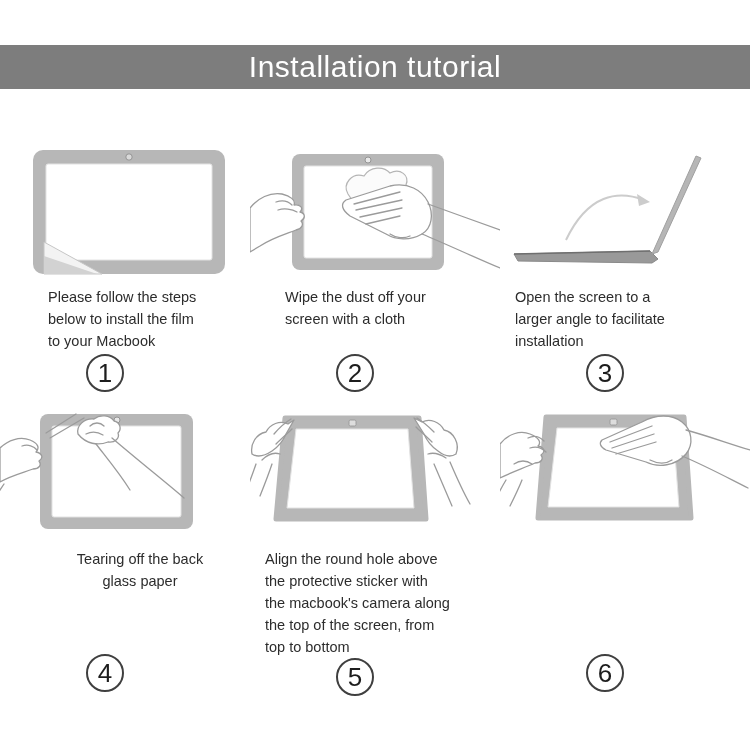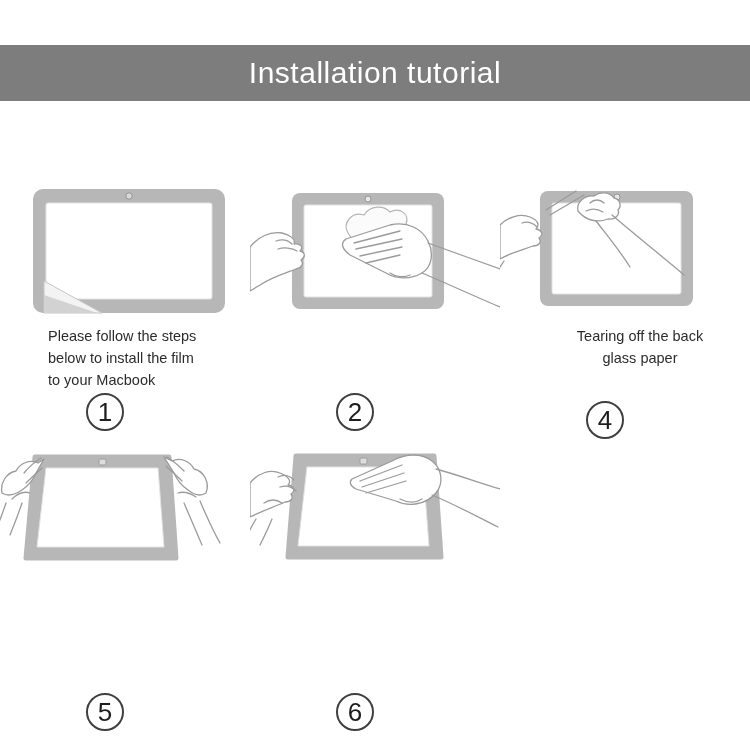--- a/index.html
+++ b/index.html
@@ -5,37 +5,36 @@
   html,body{margin:0;padding:0;background:#fff;}
   .page{
     position:relative;
     width:750px;height:750px;
     background:#ffffff;
     font-family:"Liberation Sans", sans-serif;
     overflow:hidden;
   }
   .banner{
     margin-top:45px;
-    height:56px;
+    height:44px;
     background:#7d7d7d;
     display:flex;align-items:center;justify-content:center;
   }
   .banner h1{
     margin:0;
     font-size:30px;
     font-weight:400;
     letter-spacing:.5px;
     color:#ffffff;
   }
   .grid{
     display:grid;
     grid-template-columns:repeat(3,250px);
     grid-template-rows:262px 292px;
-    padding-top:42px;
-    margin-top:38px;
+    padding-top:53px;
   }
   .step{display:flex;flex-direction:column;}
   .illus{position:relative;height:138px;flex:0 0 auto;}
   .illus svg{position:absolute;left:0;top:0;}
   .caption{
     margin:6px 0 0 0;
     font-size:14.5px;
     line-height:1.52;
     color:#2c2c2c;
     white-space:pre-line;
@@ -93,27 +92,48 @@
           <rect x="54" y="24" width="128" height="92" rx="2" fill="#ffffff" stroke="#e2e2e2"></rect>
           <circle cx="118" cy="18" r="3" fill="#e8e8e8" stroke="#949494" stroke-width="1"></circle>
           <path class="ink-fill" d="M0,66 C8,56 20,50 32,52 C40,54 46,58 44,63 C50,62 54,66 50,70 C55,71 56,76 51,79 C54,82 52,87 46,88 C36,92 22,96 10,104 L0,110 Z"></path>
           <path class="ink" d="M26,60 C32,58 38,59 42,63 M28,68 C34,66 42,67 47,70"></path>
           <path d="M98,52 C92,42 102,30 114,34 C120,24 134,24 140,31 C150,26 160,33 156,43 C163,50 156,61 147,60 L110,70 Z" fill="#fbfbfb" stroke="#b5b5b5" stroke-width="1.2"></path>
           <path class="ink-fill" d="M96,58 L140,44 C158,40 172,48 178,60 C184,72 182,86 172,92 C160,99 146,98 136,92 L100,74 C92,68 90,62 96,58 Z"></path>
           <path class="ink" d="M104,62 L150,50 M106,68 L152,58 M110,75 L152,66 M116,82 L150,74 M140,92 C146,96 154,97 160,94"></path>
           <path class="ink" d="M178,62 C200,70 228,80 250,88 M172,92 C196,102 226,116 250,126"></path>
         </svg>
       </div>
+      <p class="caption pl35">Wipe the dust off your
+screen with a cloth</p>
       <div class="badge-wrap">
         <div class="badge">
             <span>2</span>
           </div>
       </div>
     </section>
 
+    <section class="step row1">
+      <div class="illus">
+        <svg width="250" height="138" viewBox="0 0 250 138">
+          <polygon points="14,112 150,109 158,117 152,121 18,119" fill="#999999" stroke="#8a8a8a"></polygon>
+          <line x1="14" y1="112" x2="150" y2="109" stroke="#6f6f6f" stroke-width="1.4"></line>
+          <polygon points="152,112 158,110 201,16 196,14" fill="#b6b6b6" stroke="#a0a0a0"></polygon>
+          <path d="M66,98 C88,52 118,48 144,58" fill="none" stroke="#cccccc" stroke-width="2"></path>
+          <polygon points="150,60 137,52 139,64" fill="#cccccc"></polygon>
+        </svg>
+      </div>
+      <p class="caption pl15">Open the screen to a
+larger angle to facilitate
+installation</p>
+      <div class="badge-wrap">
+        <div class="badge">
+            <span>3</span>
+          </div>
+      </div>
+    </section>
 
     <section class="step row2">
       <div class="illus">
         <svg width="250" height="138" viewBox="0 0 250 138">
           <rect x="40" y="10" width="153" height="115" rx="8" fill="#b7b7b7"></rect>
           <rect x="52" y="22" width="129" height="91" rx="2" fill="#ffffff" stroke="#e2e2e2"></rect>
           <circle cx="117" cy="16" r="3" fill="#e8e8e8" stroke="#949494" stroke-width="1"></circle>
           <path class="ink" d="M50,34 L84,14 M46,29 L76,10" stroke="#b3b3b3"></path>
           <path class="ink-fill" d="M78,30 C76,22 84,14 94,15 C100,10 110,11 114,17 C120,18 122,25 118,29 C120,34 115,39 108,38 C98,42 86,40 78,30 Z"></path>
           <path class="ink" d="M90,22 C94,18 100,18 104,22 M86,30 C92,27 98,28 103,31"></path>
@@ -138,20 +158,25 @@
           <polygon points="46,25 158,25 164,104 37,104" fill="#ffffff" stroke="#e2e2e2"></polygon>
           <rect x="99" y="16" width="7" height="6" rx="1.5" fill="#dddddd" stroke="#979797" stroke-width="0.9"></rect>
           <path class="ink-fill" d="M2,50 C0,40 6,30 16,28 C20,20 30,16 38,20 L44,16 L36,30 C33,37 28,43 22,47 C16,51 8,54 2,50 Z"></path>
           <path class="ink" d="M24,30 C30,23 36,18 41,15 M26,40 C32,34 38,29 42,25 M12,56 C18,50 24,48 30,50"></path>
           <path class="ink" d="M6,60 C2,72 -2,82 -6,92 M22,60 C18,72 14,82 10,92"></path>
           <path class="ink-fill" d="M206,50 C210,40 204,28 194,26 C190,18 180,14 172,18 L164,14 L174,30 C177,37 182,43 188,47 C193,51 200,54 206,50 Z"></path>
           <path class="ink" d="M184,28 C178,22 172,17 167,14 M182,38 C176,32 170,27 166,23 M196,54 C190,50 184,48 178,50"></path>
           <path class="ink" d="M200,58 C206,72 212,86 220,100 M184,60 C190,74 196,88 202,102"></path>
         </svg>
       </div>
+      <p class="caption pl15">Align the round hole above
+the protective sticker with
+the macbook's camera along
+the top of the screen, from
+top to bottom</p>
       <div class="badge-wrap">
         <div class="badge">
             <span>5</span>
           </div>
       </div>
     </section>
 
     <section class="step row2">
       <div class="illus">
         <svg width="250" height="138" viewBox="0 0 250 138">

